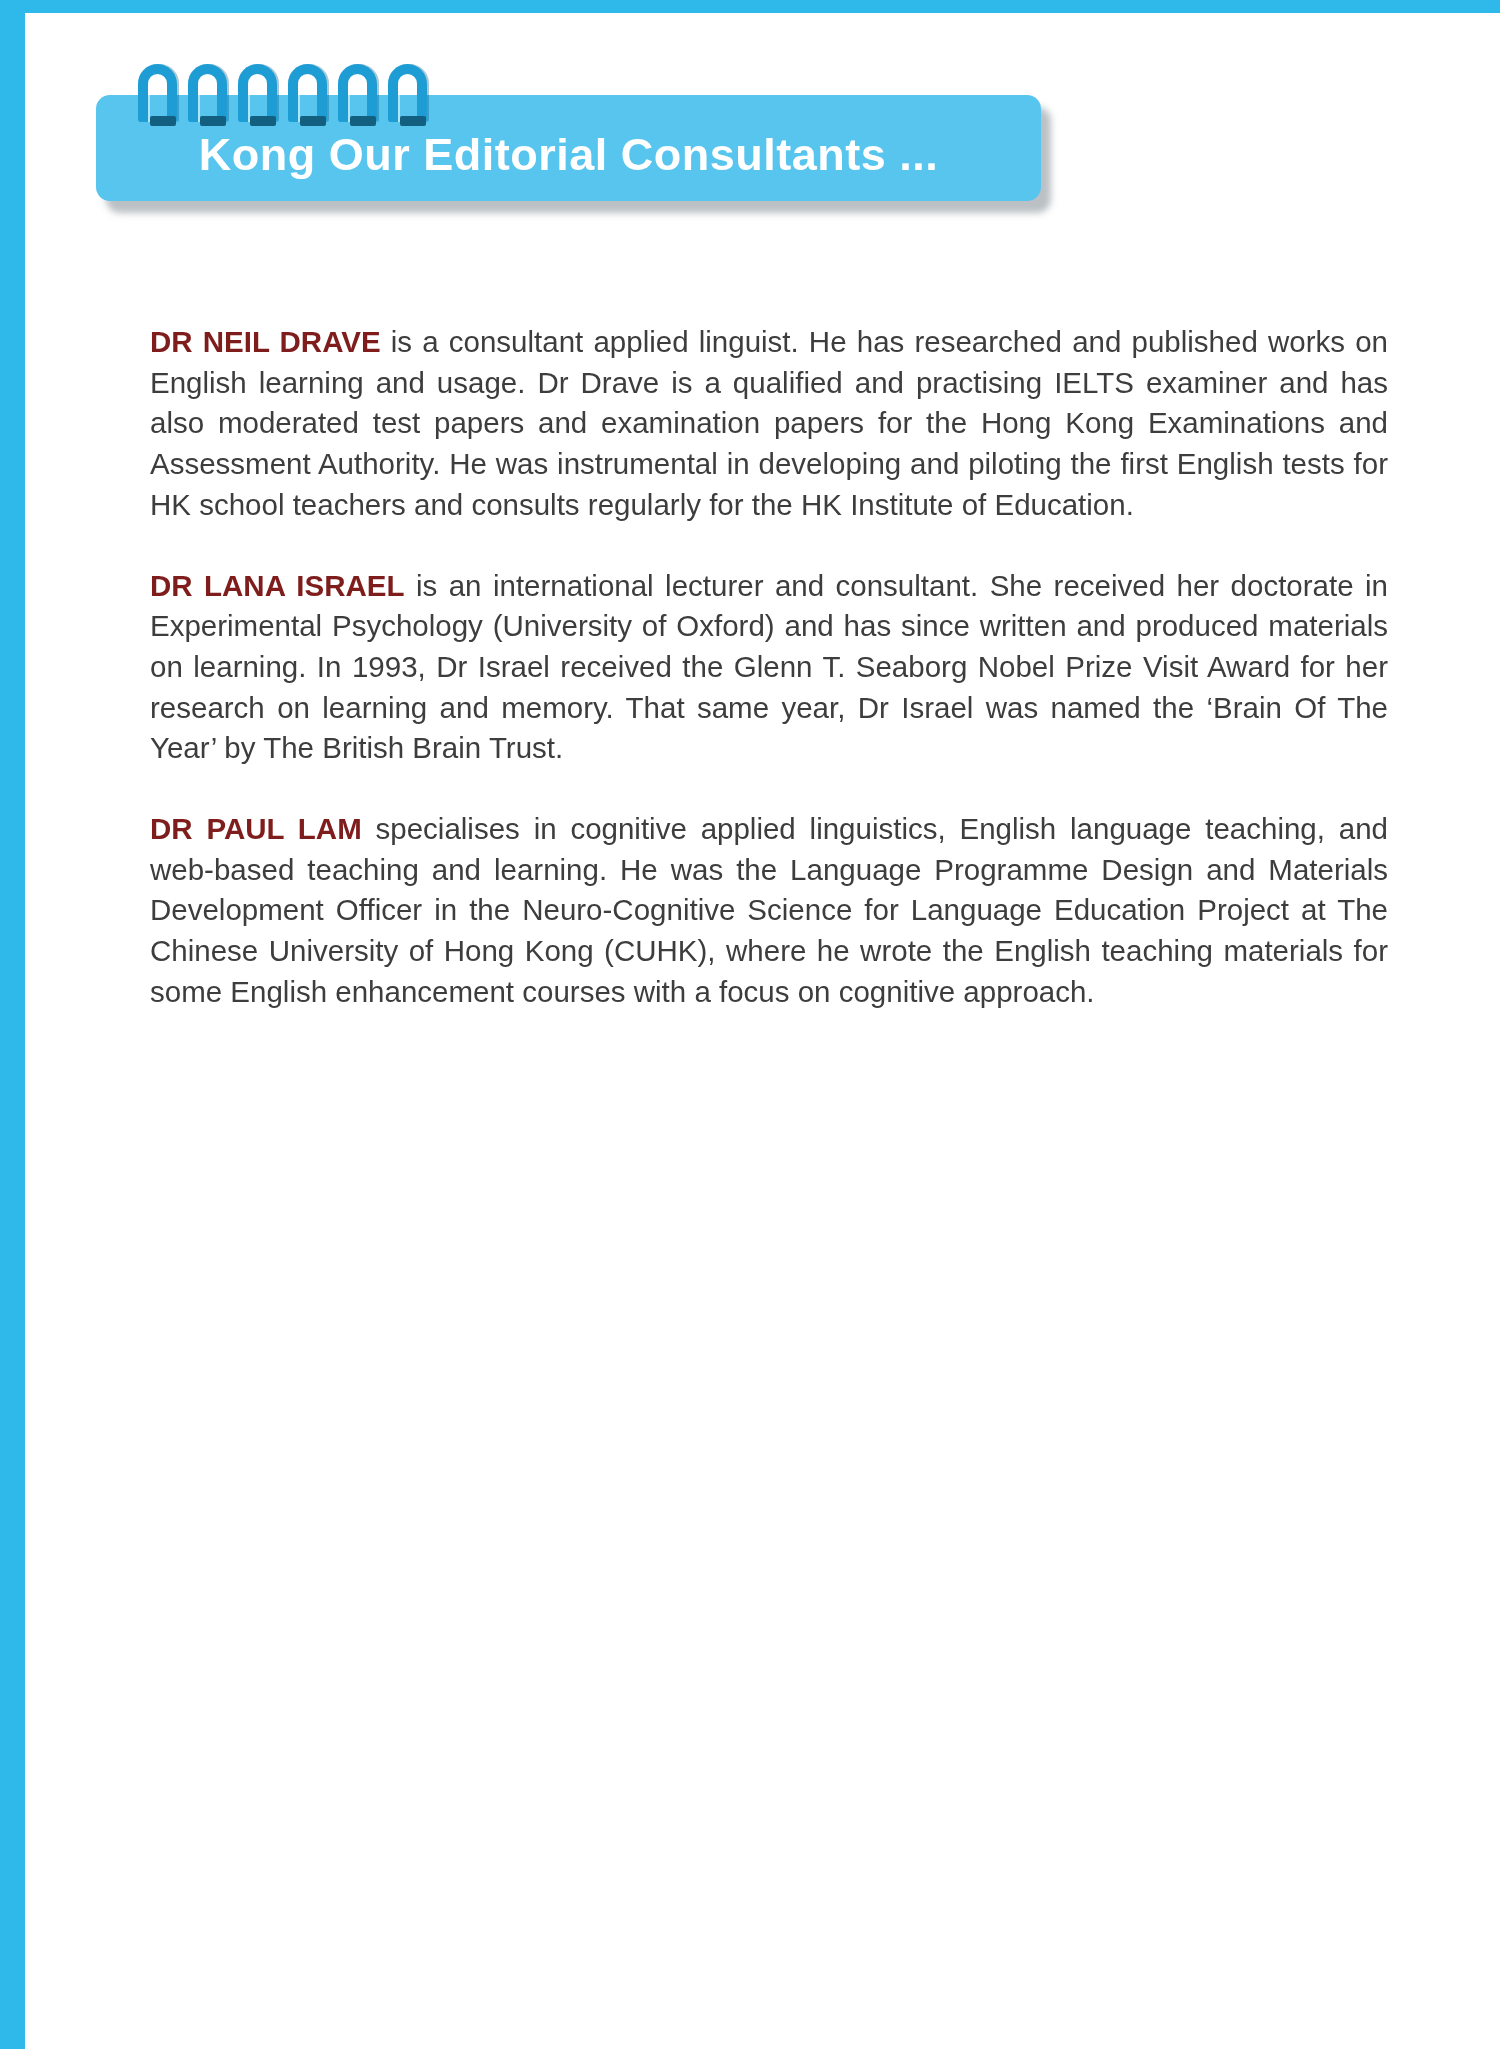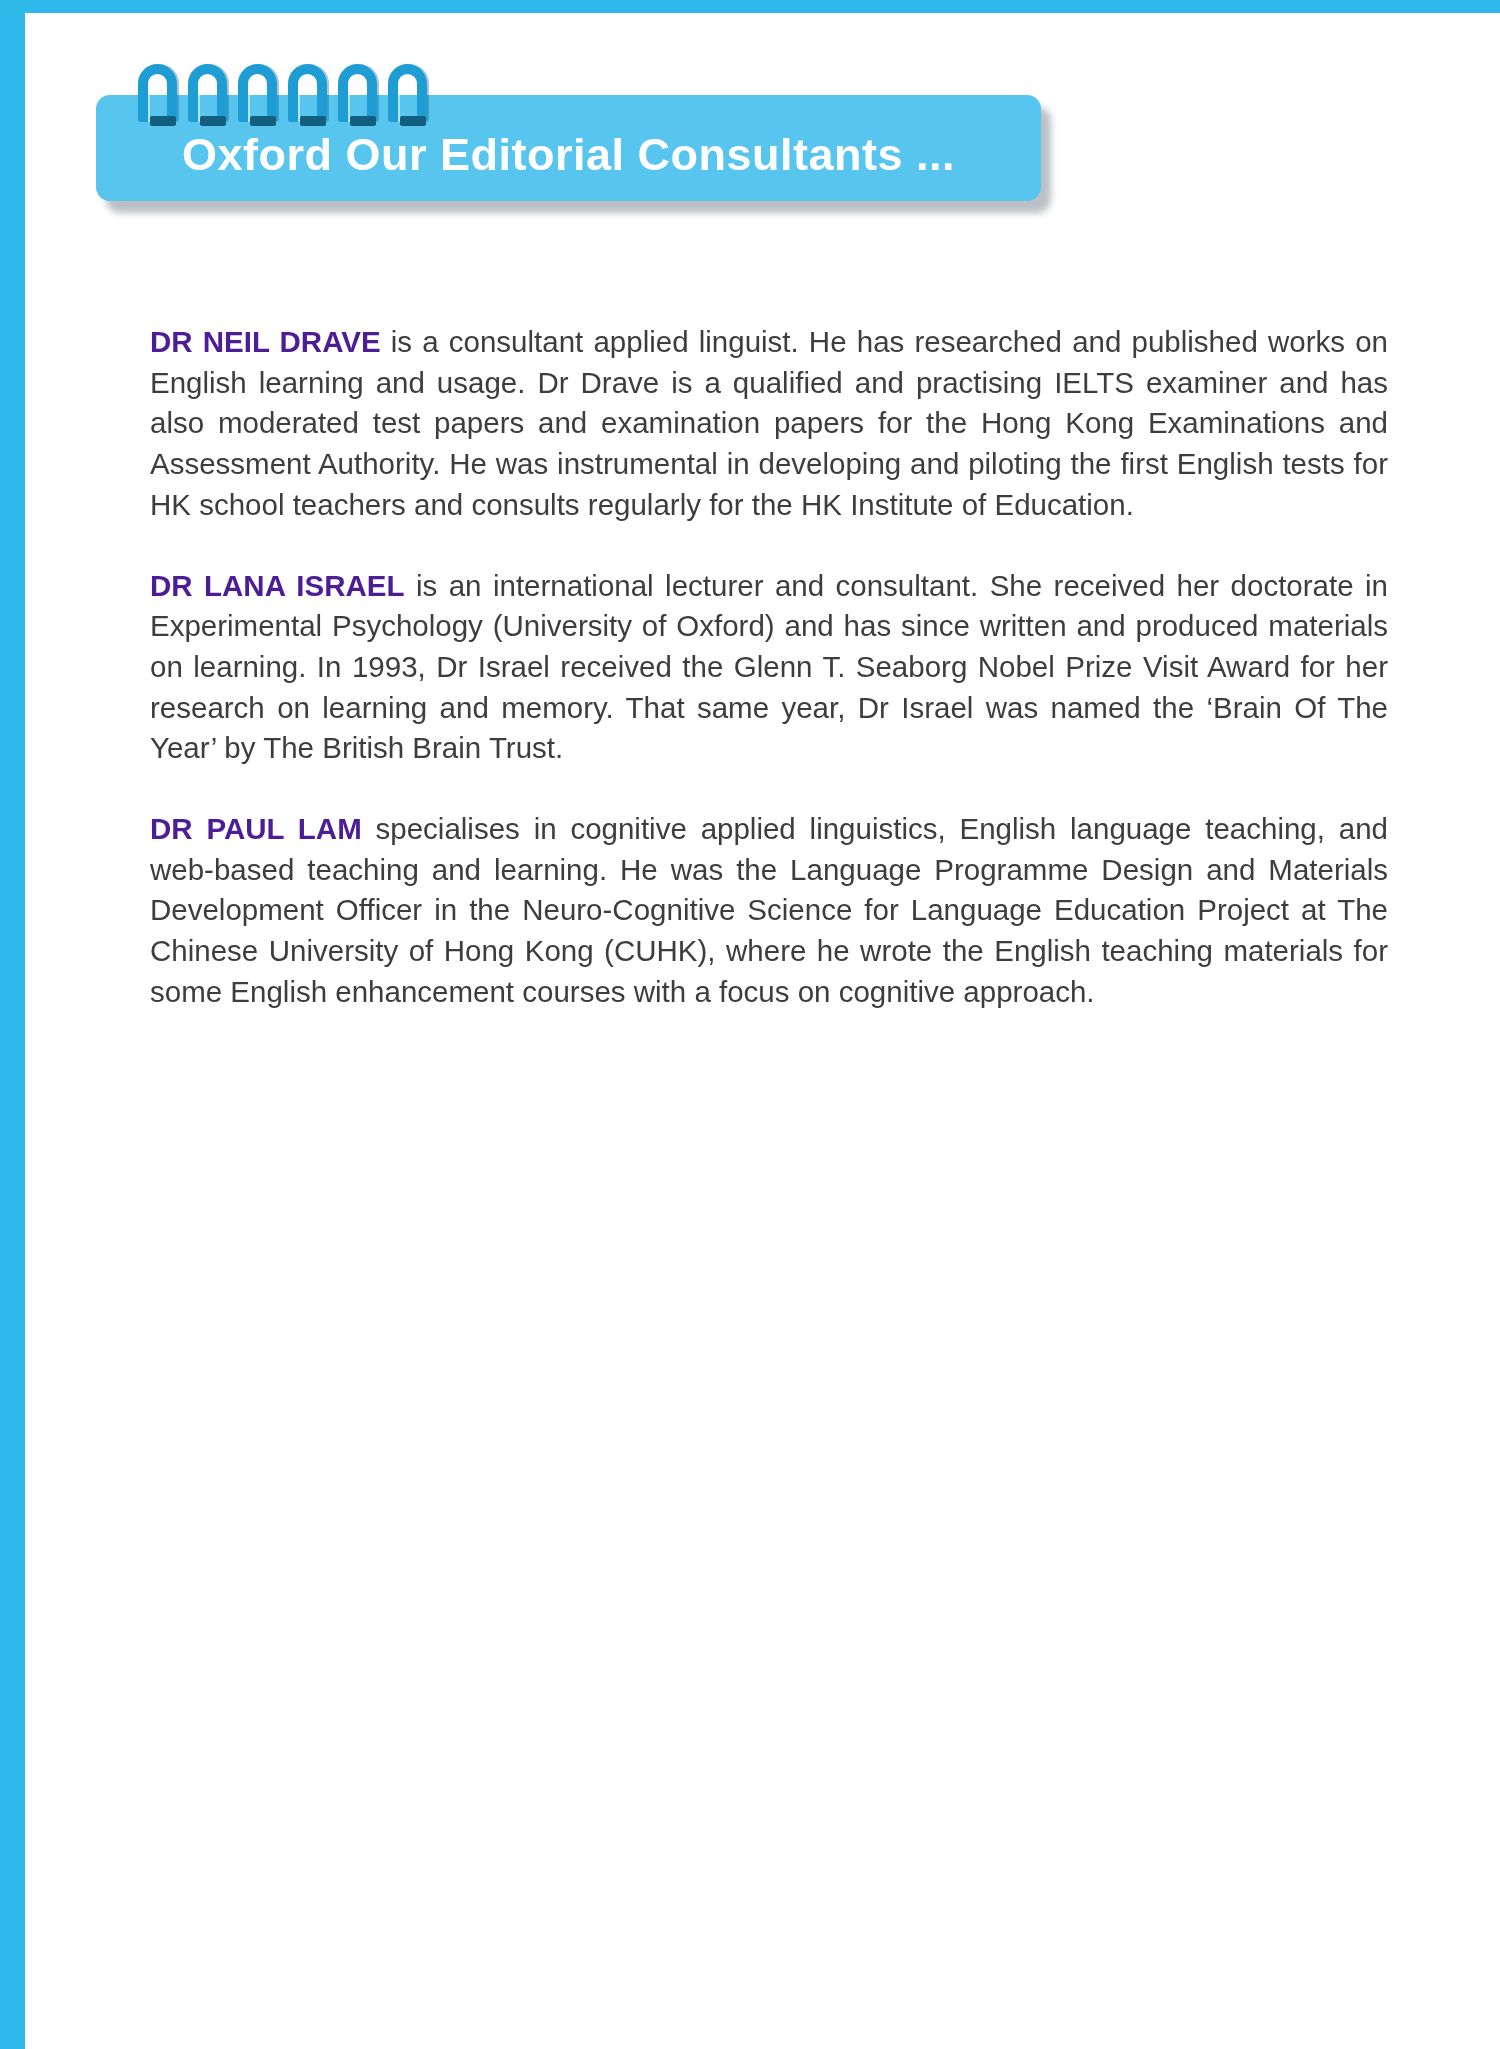--- a/index.html
+++ b/index.html
@@ -91,33 +91,33 @@
   }
   .body-copy p {
     margin: 0 0 40px 0;
     font-size: 29.5px;
     line-height: 1.38;
     color: #3d3d3d;
     text-align: justify;
   }
   .consultant-name {
     font-weight: bold;
-    color: #4c1d95;
+    color: #7f1d1d;
   }
 </style>
 </head>
 <body>
 
 <div class="page">
 
   <div class="edge-top"></div>
   <div class="edge-left"></div>
 
   <div class="banner">
-    <div class="banner-title">Oxford Our Editorial Consultants ...</div>
+    <div class="banner-title">Kong Our Editorial Consultants ...</div>
   </div>
 
   <div class="rings">
     <div class="ring"></div>
     <div class="ring"></div>
     <div class="ring"></div>
     <div class="ring"></div>
     <div class="ring"></div>
     <div class="ring"></div>
   </div>

